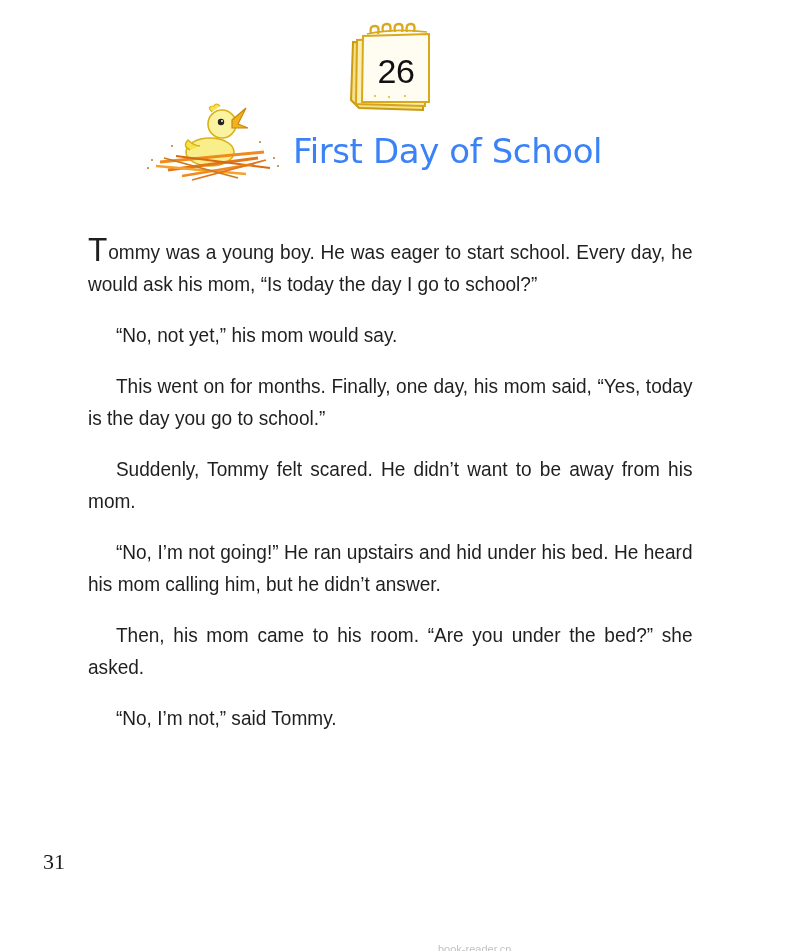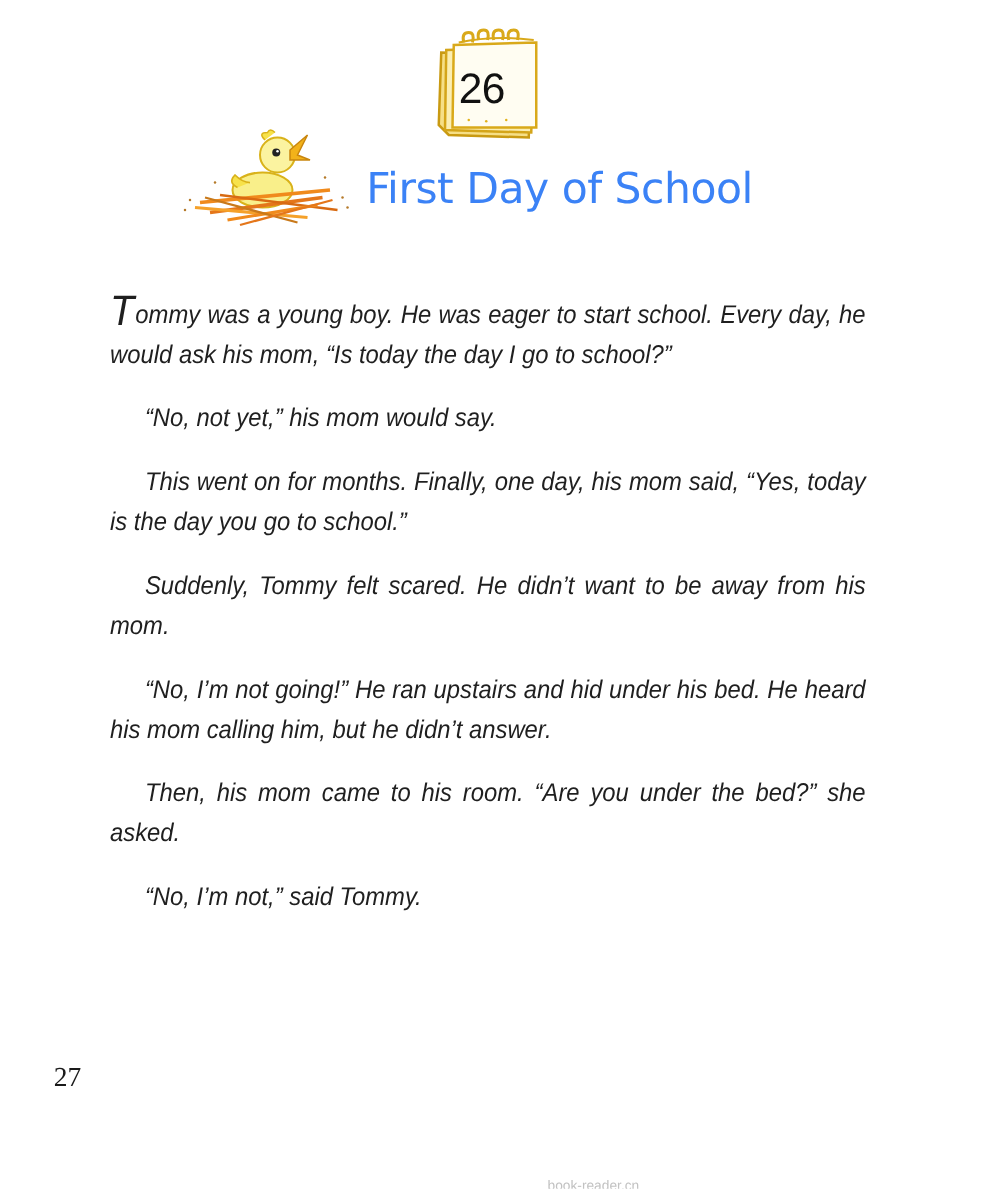--- a/index.html
+++ b/index.html
@@ -1,30 +1,30 @@
 <!DOCTYPE html>
 <html><head>
 <meta charset="utf-8">
 <style>
   html, body { margin: 0; padding: 0; background: #ffffff; }
   body { width: 800px; height: 951px; position: relative; overflow: hidden;
          font-family: "Liberation Sans", sans-serif; color: #1e1e1e; }
 
   .calendar { position: absolute; left: 345px; top: 22px; width: 90px; height: 92px; }
   .calendar svg { position: absolute; left: 0; top: 0; }
-  .calendar .num { position: absolute; left: 22px; top: 30px; width: 58px; text-align: left;
+  .calendar .num { position: absolute; left: 22px; top: 30px; width: 58px; text-align: center;
                    font-family: "Liberation Sans", sans-serif; font-size: 34px; color: #111;
                    letter-spacing: -0.5px; }
 
   .bird { position: absolute; left: 142px; top: 100px; width: 140px; height: 92px; }
 
   .title { position: absolute; left: 293px; top: 131px; font-family: "DejaVu Sans", sans-serif;
            font-size: 34px; color: #3b82f6; letter-spacing: -0.4px; white-space: nowrap; }
 
-  .story { position: absolute; left: 88px; top: 236px; width: 604px; font-style: italic; }
+  .story { position: absolute; left: 88px; top: 236px; width: 604px; }
   .para { font-size: 20.5px; line-height: 32px; margin: 0 0 19px 0; text-align: justify;
           text-align-last: left; color: #1f1f1f; transform: scaleX(0.93); transform-origin: left top;
           width: 650px; }
   .para.indent { text-indent: 30px; }
   .dropcap { font-size: 34px; line-height: 20px; vertical-align: -2px; margin-right: 1px; }
 
   .page-number { position: absolute; left: 43px; top: 849px; font-family: "Liberation Serif", serif;
                  font-size: 22px; color: #1a1a1a; }
   .watermark { position: absolute; left: 438px; top: 943px; font-size: 11px; color: #c2c2c2;
                font-family: "Liberation Sans", sans-serif; }
@@ -87,14 +87,14 @@
 <div class="story">
   <p class="para"><span class="dropcap">T</span><span>ommy was a young boy. He was eager to start school. Every day, he would ask his mom, “Is today the day I go to school?”</span></p>
   <p class="para indent">“No, not yet,” his mom would say.</p>
   <p class="para indent">This went on for months. Finally, one day, his mom said, “Yes, today is the day you go to school.”</p>
   <p class="para indent">Suddenly, Tommy felt scared. He didn’t want to be away from his mom.</p>
   <p class="para indent">“No, I’m not going!” He ran upstairs and hid under his bed. He heard his mom calling him, but he didn’t answer.</p>
   <p class="para indent">Then, his mom came to his room. “Are you under the bed?” she asked.</p>
   <p class="para indent">“No, I’m not,” said Tommy.</p>
 </div>
 
-<div class="page-number">27</div>
+<div class="page-number">31</div>
 <div class="watermark">book-reader.cn</div>
 
 </body></html>

